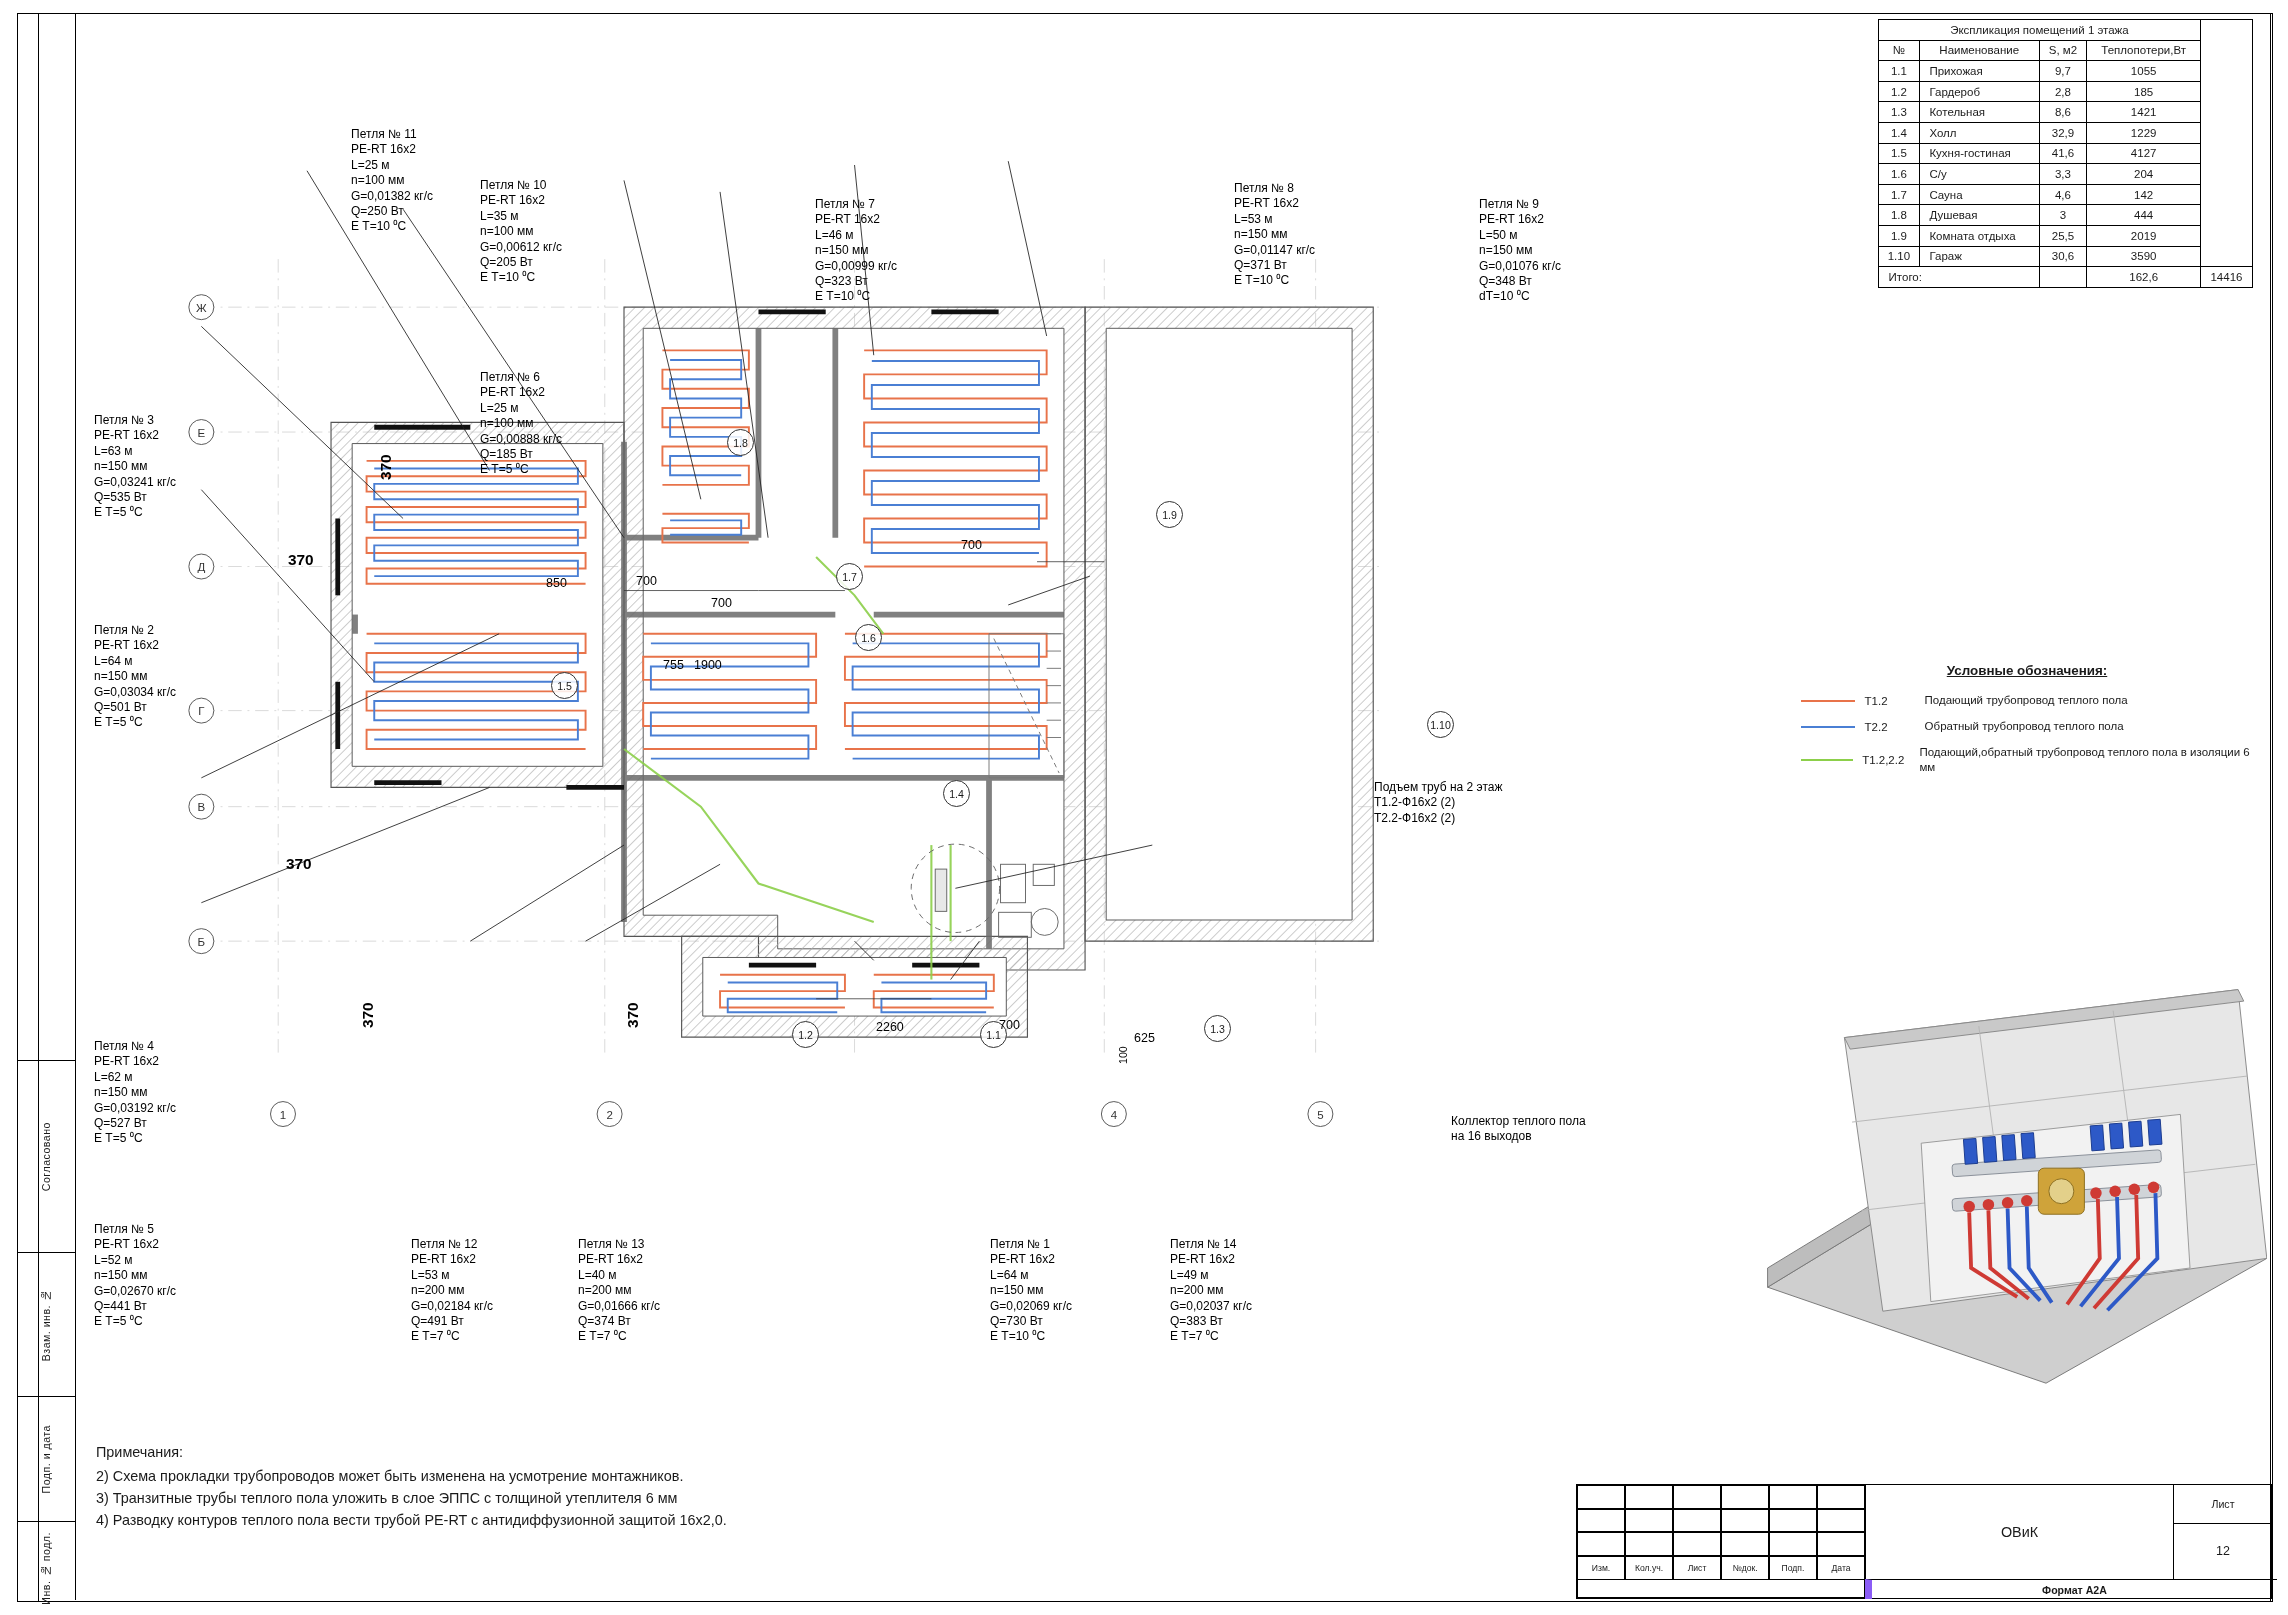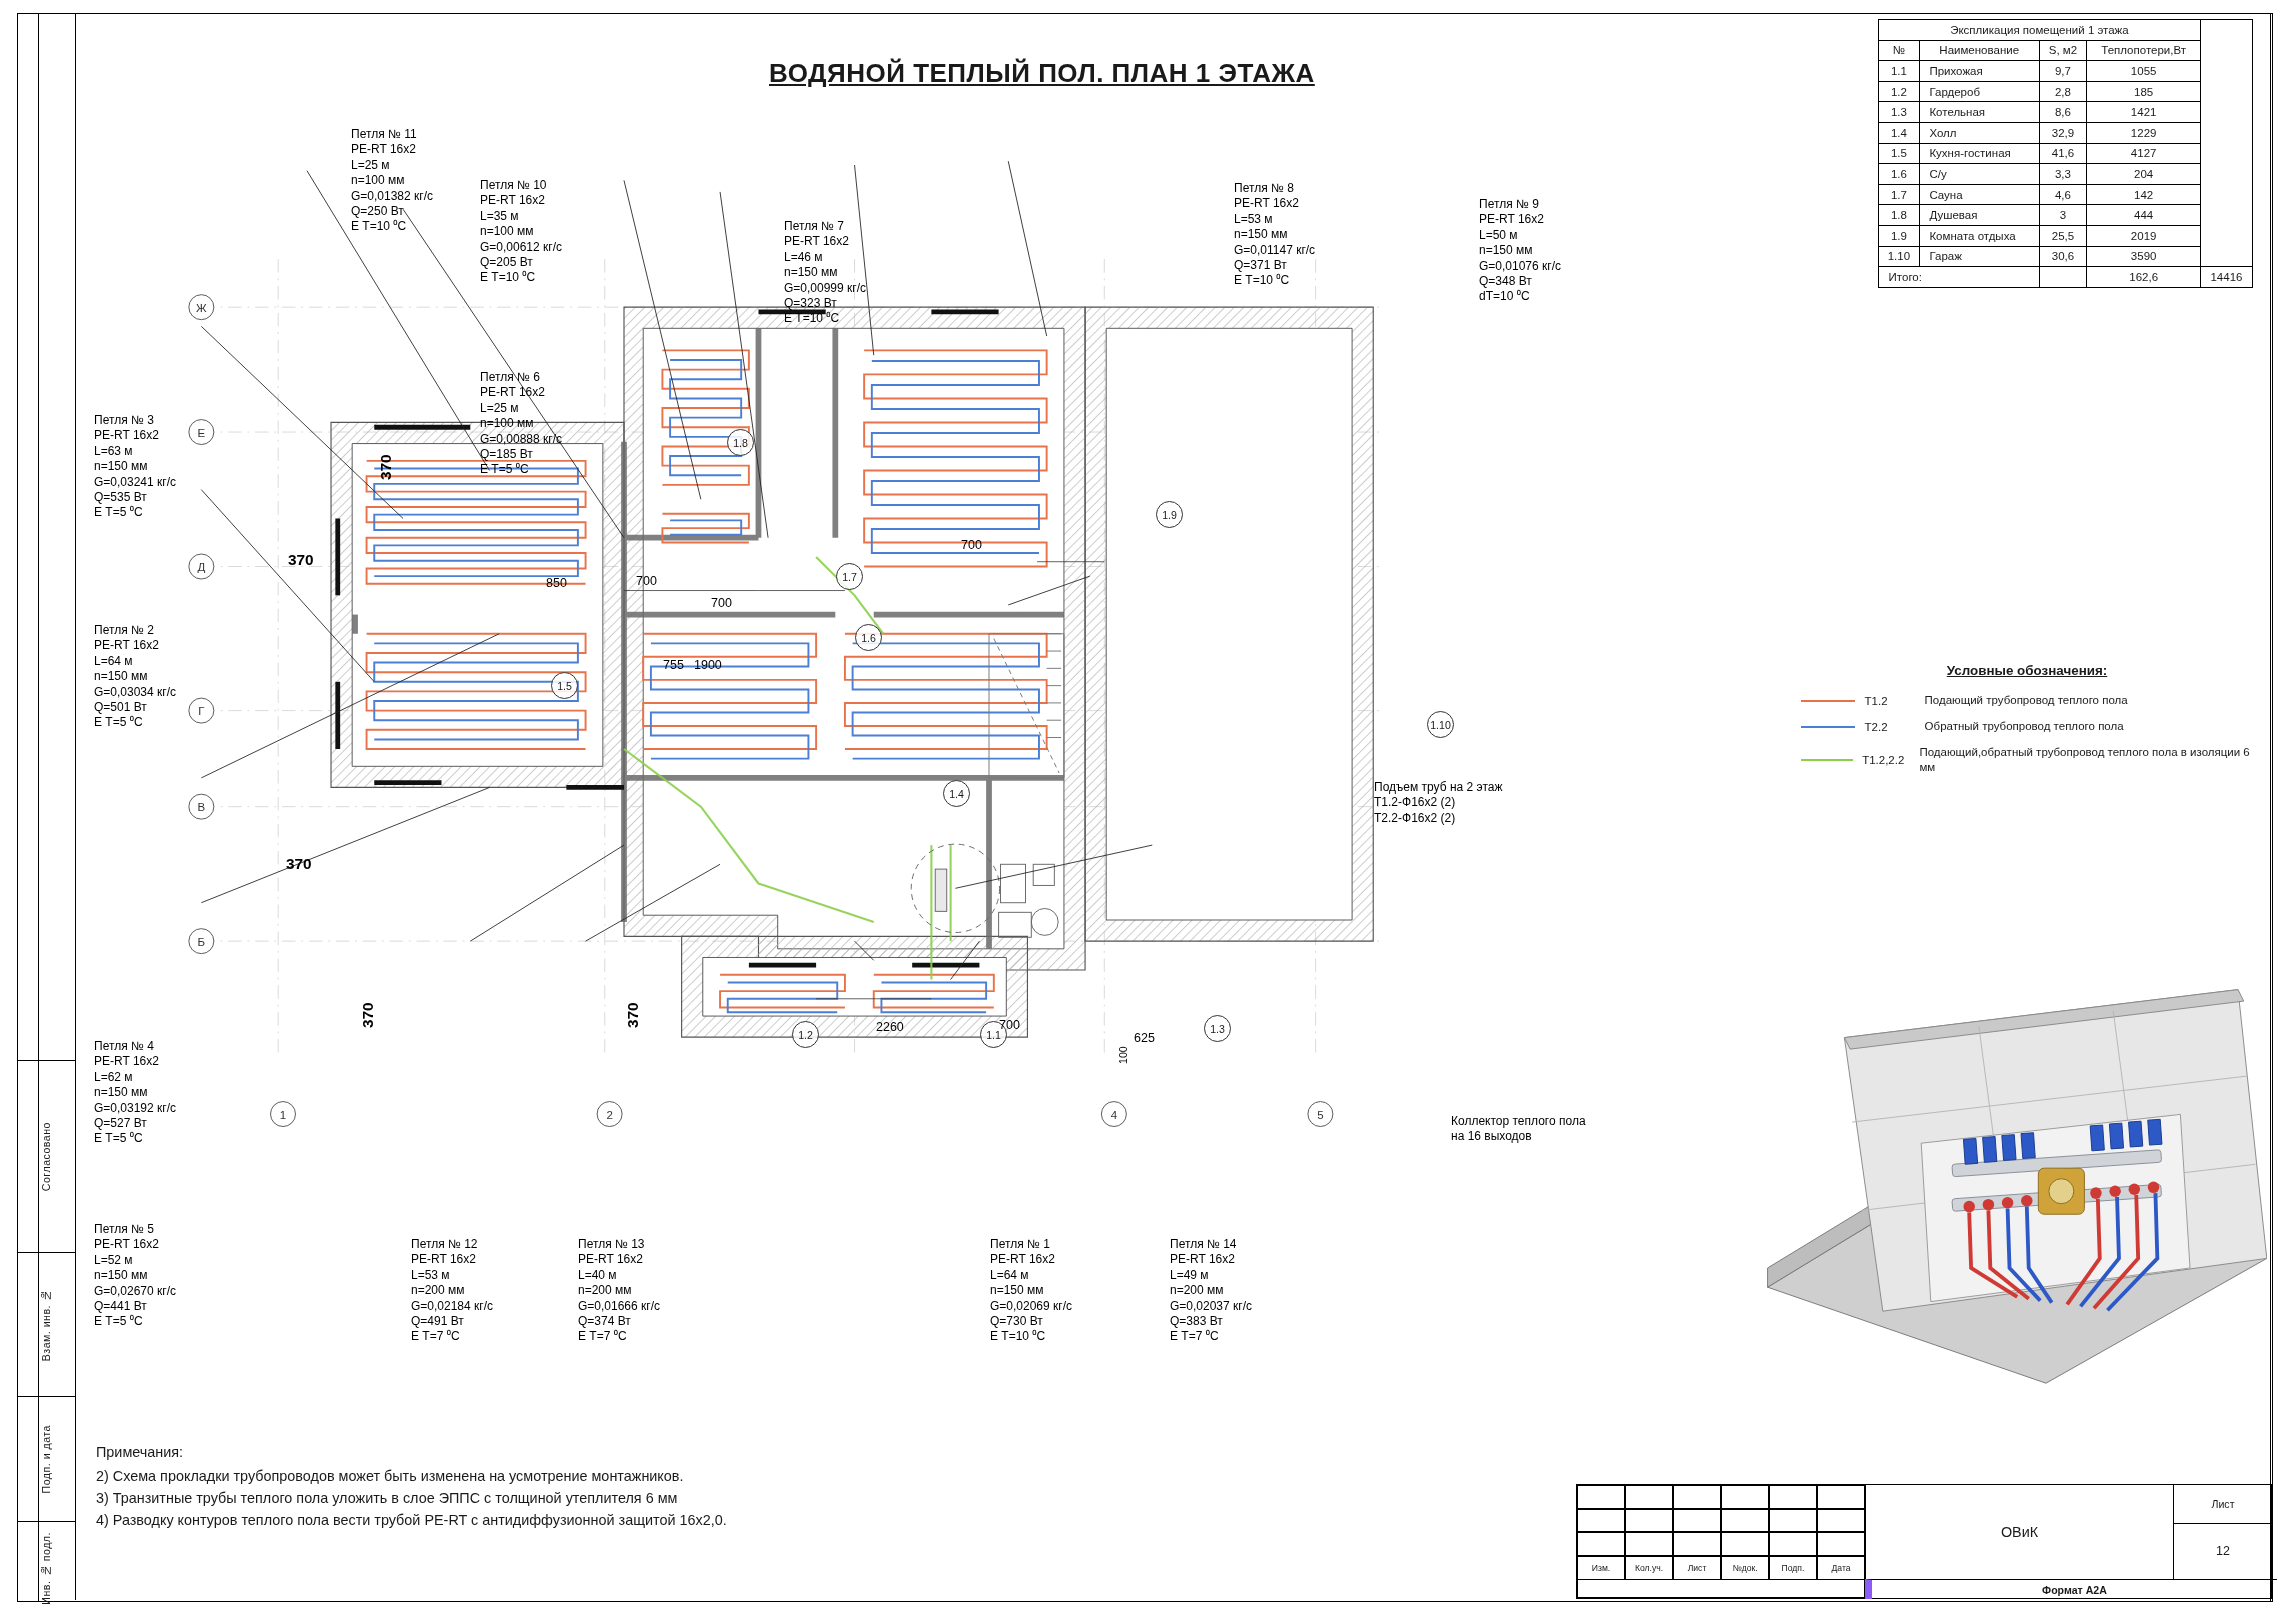--- a/index.html
+++ b/index.html
@@ -79,21 +79,20 @@
           <span class="vert">Подп. и дата</span>
         </div>
     </div>
     <div class="cell" style="top:1508px;height:92px;">
       <div class="cellinner">
           <span class="vert">Инв. № подл.</span>
         </div>
     </div>
   </div>
 
-  <div class="title">ВОДЯНОЙ ТЕПЛЫЙ ПОЛ. ПЛАН 1 ЭТАЖА</div>
 
   <svg class="plan" viewBox="0 0 1830 1420">
     <defs>
       <pattern id="hatch" width="7" height="7" patternTransform="rotate(45)" patternUnits="userSpaceOnUse">
         <line x1="0" y1="0" x2="0" y2="7" stroke="#b5b5b5" stroke-width="1.4"></line>
       </pattern>
       <pattern id="hatch2" width="6" height="6" patternTransform="rotate(45)" patternUnits="userSpaceOnUse">
         <line x1="0" y1="0" x2="0" y2="6" stroke="#cfcfcf" stroke-width="1"></line>
       </pattern>
     </defs>
@@ -314,21 +313,21 @@
 G=0,01382 кг/с
 Q=250 Вт
 Е Т=10 ⁰С</div>
   <div class="note" style="left:480px;top:178px;">Петля № 10
 PE-RT 16x2
 L=35 м
 n=100 мм
 G=0,00612 кг/с
 Q=205 Вт
 Е Т=10 ⁰С</div>
-  <div class="note" style="left:784px;top:197px;margin-top:22px;">Петля № 7
+  <div class="note" style="left:815px;top:197px;">Петля № 7
 PE-RT 16x2
 L=46 м
 n=150 мм
 G=0,00999 кг/с
 Q=323 Вт
 Е Т=10 ⁰С</div>
   <div class="note" style="left:1234px;top:181px;">Петля № 8
 PE-RT 16x2
 L=53 м
 n=150 мм

